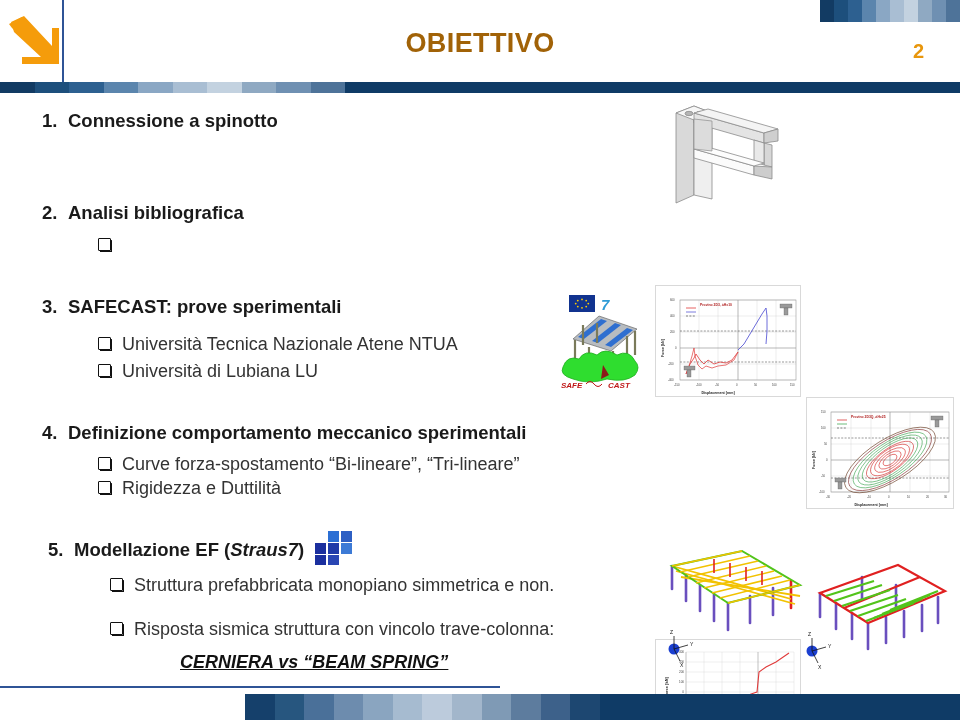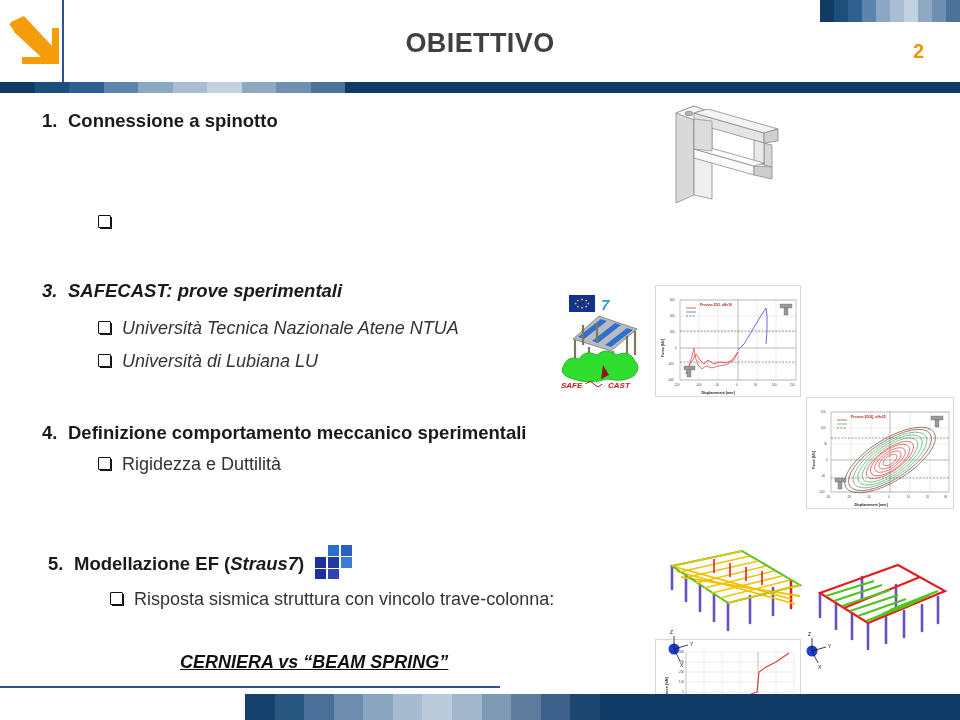--- a/index.html
+++ b/index.html
@@ -6,21 +6,21 @@
   body{width:960px;height:720px;overflow:hidden;
        font-family:"Liberation Sans","DejaVu Sans",sans-serif;}
   .slide{position:relative;width:960px;height:720px;background:#fff;}
 
   
   .hdr-blocks-tr{position:absolute;top:0;left:820px;width:140px;height:22px;display:flex;}
   .hdr-blocks-tr i{flex:1;height:100%;display:block;}
   .hdr-vline{position:absolute;left:62px;top:0;width:2px;height:84px;background:#2f5496;}
   .arrow-logo{position:absolute;left:6px;top:14px;width:54px;height:58px;}
   .slide-title{position:absolute;left:0;top:28px;width:960px;text-align:center;
-     font-size:27px;font-weight:bold;color:#404040;letter-spacing:.4px;}
+     font-size:27px;font-weight:bold;color:#a16207;letter-spacing:.4px;}
   .page-num{position:absolute;right:36px;top:40px;font-size:20px;font-weight:bold;color:#e8960c;}
   .hdr-bar{position:absolute;left:0;top:82px;width:960px;height:11px;background:#0f3b66;}
   .hdr-bar-blocks{position:absolute;left:0;top:82px;width:345px;height:11px;display:flex;}
   .hdr-bar-blocks i{flex:1;height:100%;display:block;}
 
   
   .content{position:absolute;left:0;top:95px;width:768px;height:585px;}
   .grp{position:absolute;left:42px;}
   .lvl1{font-size:18.5px;font-weight:bold;color:#1a1a1a;line-height:1.25;white-space:nowrap;}
   .lvl1 .num{display:inline-block;width:26px;}
@@ -87,59 +87,68 @@
 
   <div class="content">
 
     <div class="grp" style="top:14px;">
       <div class="lvl1">
         <span class="num">1.</span><span>Connessione a spinotto</span>
       </div>
     </div>
 
     <div class="grp" style="top:106px;">
+      <div class="lvl1">
+        <span class="num">2.</span><span>Analisi bibliografica</span>
+      </div>
       <div class="lvl2" style="margin-top:10px;">
         <span class="sq"></span>
       </div>
     </div>
 
-    <div class="grp" style="top:184px;font-style:italic;">
+    <div class="grp" style="top:200px;">
       <div class="lvl1">
         <span class="num">3.</span><span>SAFECAST: prove sperimentali</span>
       </div>
       <div class="lvl2" style="margin-top:15px;">
         <span class="sq"></span><span>Università Tecnica Nazionale Atene NTUA</span>
       </div>
-      <div class="lvl2" style="margin-top:9px;">
+      <div class="lvl2" style="margin-top:3px;">
         <span class="sq"></span><span>Università di Lubiana LU</span>
       </div>
     </div>
 
     <div class="grp" style="top:326px;">
       <div class="lvl1">
         <span class="num">4.</span><span>Definizione comportamento meccanico sperimentali</span>
       </div>
       <div class="lvl2" style="margin-top:9px;">
+        <span class="sq"></span><span>Curve forza-spostamento “Bi-lineare”, “Tri-lineare”</span>
+      </div>
+      <div class="lvl2" style="">
         <span class="sq"></span><span>Rigidezza e Duttilità</span>
       </div>
     </div>
 
-    <div class="grp" style="top:450px;left:48px;">
+    <div class="grp" style="top:436px;left:48px;">
       <div class="lvl1">
         <span class="num">5.</span><span>Modellazione EF (</span><em>Straus7</em><span>)</span><svg class="straus-logo" viewBox="0 0 40 34">
             <rect x="14" y="0" width="11" height="11" fill="#2b6fd4"></rect>
             <rect x="27" y="0" width="11" height="11" fill="#2d5fc4"></rect>
             <rect x="1" y="12" width="11" height="11" fill="#1b2f9e"></rect>
             <rect x="14" y="12" width="11" height="11" fill="#1f3aa8"></rect>
             <rect x="27" y="12" width="11" height="11" fill="#3c7ad6"></rect>
             <rect x="1" y="24" width="11" height="10" fill="#1b2f9e"></rect>
             <rect x="14" y="24" width="11" height="10" fill="#2a46b4"></rect>
           </svg>
       </div>
       <div class="lvl2" style="margin-top:9px;margin-left:62px;">
+        <span class="sq"></span><span>Struttura prefabbricata monopiano simmetrica e non.</span>
+      </div>
+      <div class="lvl2" style="margin-top:21px;margin-left:62px;">
         <span class="sq"></span><span>Risposta sismica struttura con vincolo trave-colonna:</span>
       </div>
     </div>
 
     <div class="center-note" style="top:557px;text-decoration:underline;">CERNIERA vs “BEAM SPRING”</div>
 
     <svg class="img-panel" style="left:648px;top:0px;" width="200" height="115" viewBox="0 0 200 115">
 
       <polygon points="28,18 46,11 46,100 28,108" fill="#d9d9d9" stroke="#8c8c8c" stroke-width="0.8"></polygon>
       <polygon points="46,11 64,18 64,104 46,100" fill="#efefef" stroke="#8c8c8c" stroke-width="0.8"></polygon>

